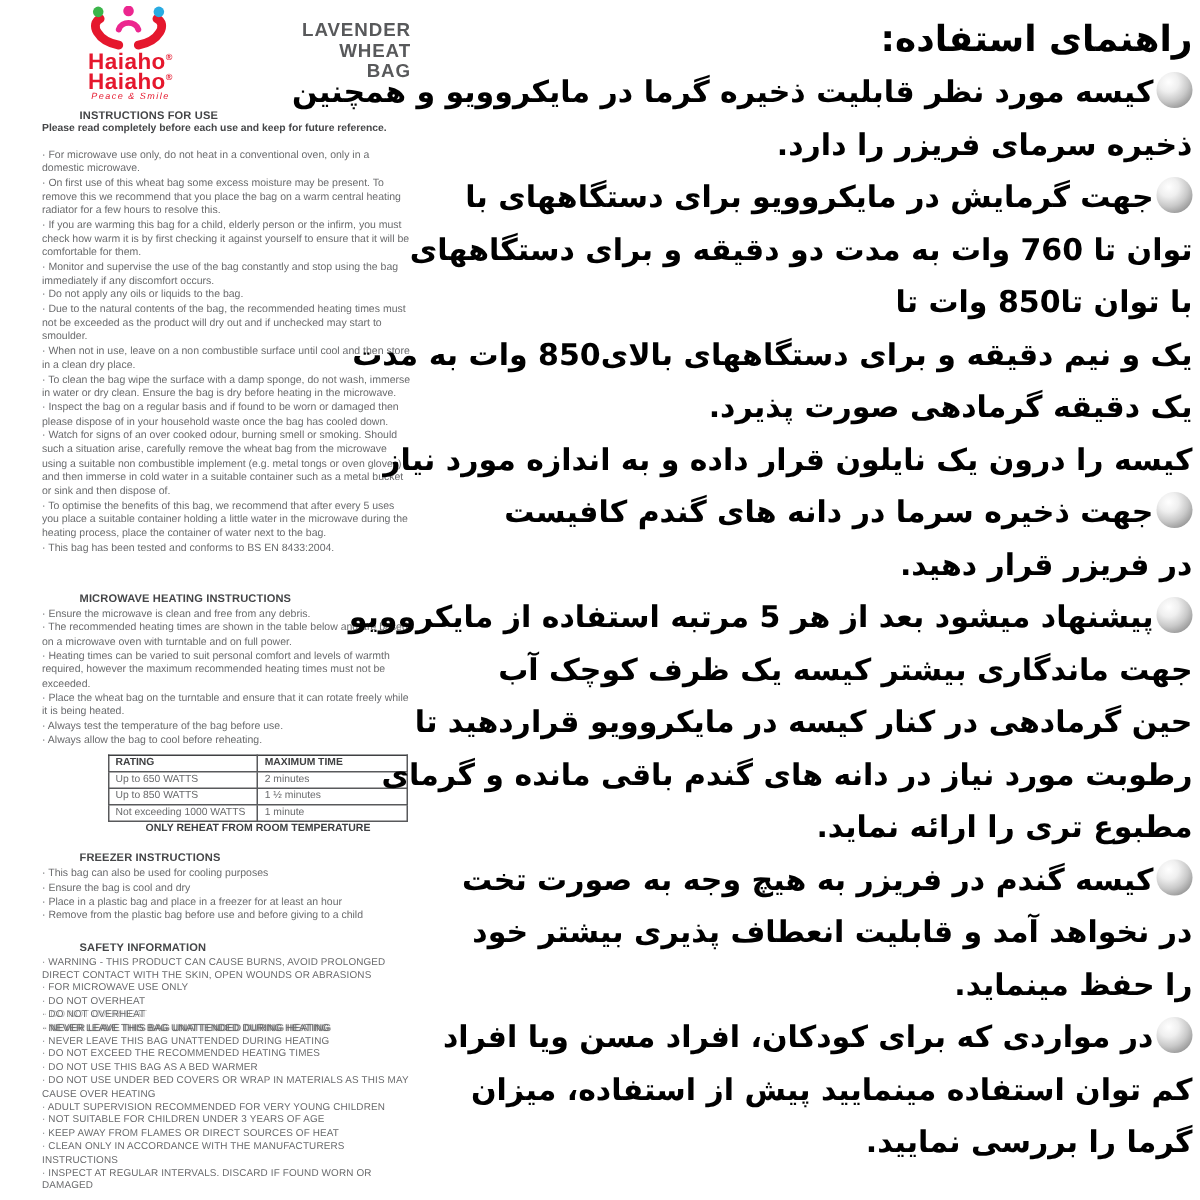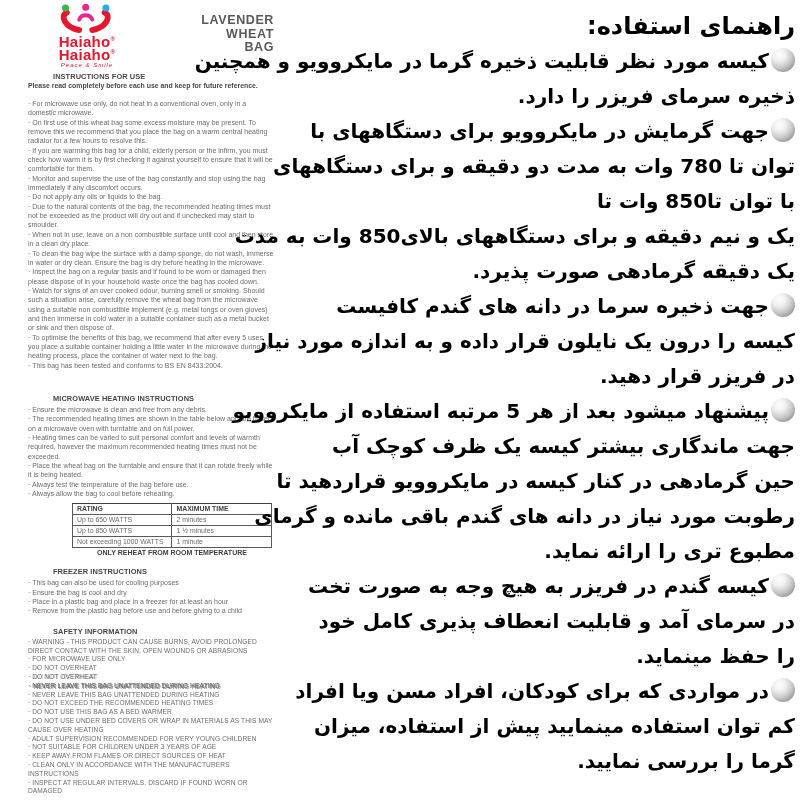--- a/index.html
+++ b/index.html
@@ -182,47 +182,47 @@
   <div class="right-col">
     <div class="fa-heading">راهنمای استفاده:</div>
     <div>
 
         <div class="fa-line"><span class="sphere"></span><span>کیسه مورد نظر قابلیت ذخیره گرما در مایکروویو و همچنین</span></div>
 
         <div class="fa-line"><span>ذخیره سرمای فریزر را دارد.</span></div>
 
         <div class="fa-line"><span class="sphere"></span><span>جهت گرمایش در مایکروویو برای دستگاههای با</span></div>
 
-        <div class="fa-line"><span>توان تا 780 وات به مدت دو دقیقه و برای دستگاههای</span></div>
+        <div class="fa-line"><span>توان تا 760 وات به مدت دو دقیقه و برای دستگاههای</span></div>
 
         <div class="fa-line"><span>با توان تا850 وات تا</span></div>
 
         <div class="fa-line"><span>یک و نیم دقیقه و برای دستگاههای بالای850 وات به مدت</span></div>
 
         <div class="fa-line"><span>یک دقیقه گرمادهی صورت پذیرد.</span></div>
 
+        <div class="fa-line"><span>کیسه را درون یک نایلون قرار داده و به اندازه مورد نیاز</span></div>
+
         <div class="fa-line"><span class="sphere"></span><span>جهت ذخیره سرما در دانه های گندم کافیست</span></div>
 
-        <div class="fa-line"><span>کیسه را درون یک نایلون قرار داده و به اندازه مورد نیاز</span></div>
-
         <div class="fa-line"><span>در فریزر قرار دهید.</span></div>
 
         <div class="fa-line"><span class="sphere"></span><span>پیشنهاد میشود بعد از هر 5 مرتبه استفاده از مایکروویو</span></div>
 
         <div class="fa-line"><span>جهت ماندگاری بیشتر کیسه یک ظرف کوچک آب</span></div>
 
         <div class="fa-line"><span>حین گرمادهی در کنار کیسه در مایکروویو قراردهید تا</span></div>
 
         <div class="fa-line"><span>رطوبت مورد نیاز در دانه های گندم باقی مانده و گرمای</span></div>
 
         <div class="fa-line"><span>مطبوع تری را ارائه نماید.</span></div>
 
         <div class="fa-line"><span class="sphere"></span><span>کیسه گندم در فریزر به هیچ وجه به صورت تخت</span></div>
 
-        <div class="fa-line"><span>در سرمای آمد و قابلیت انعطاف پذیری کامل خود</span></div>
+        <div class="fa-line"><span>در نخواهد آمد و قابلیت انعطاف پذیری بیشتر خود</span></div>
 
         <div class="fa-line"><span>را حفظ مینماید.</span></div>
 
         <div class="fa-line"><span class="sphere"></span><span>در مواردی که برای کودکان، افراد مسن ویا افراد</span></div>
 
         <div class="fa-line"><span>کم توان استفاده مینمایید پیش از استفاده، میزان</span></div>
 
         <div class="fa-line"><span>گرما را بررسی نمایید.</span></div>
       </div>
   </div>

